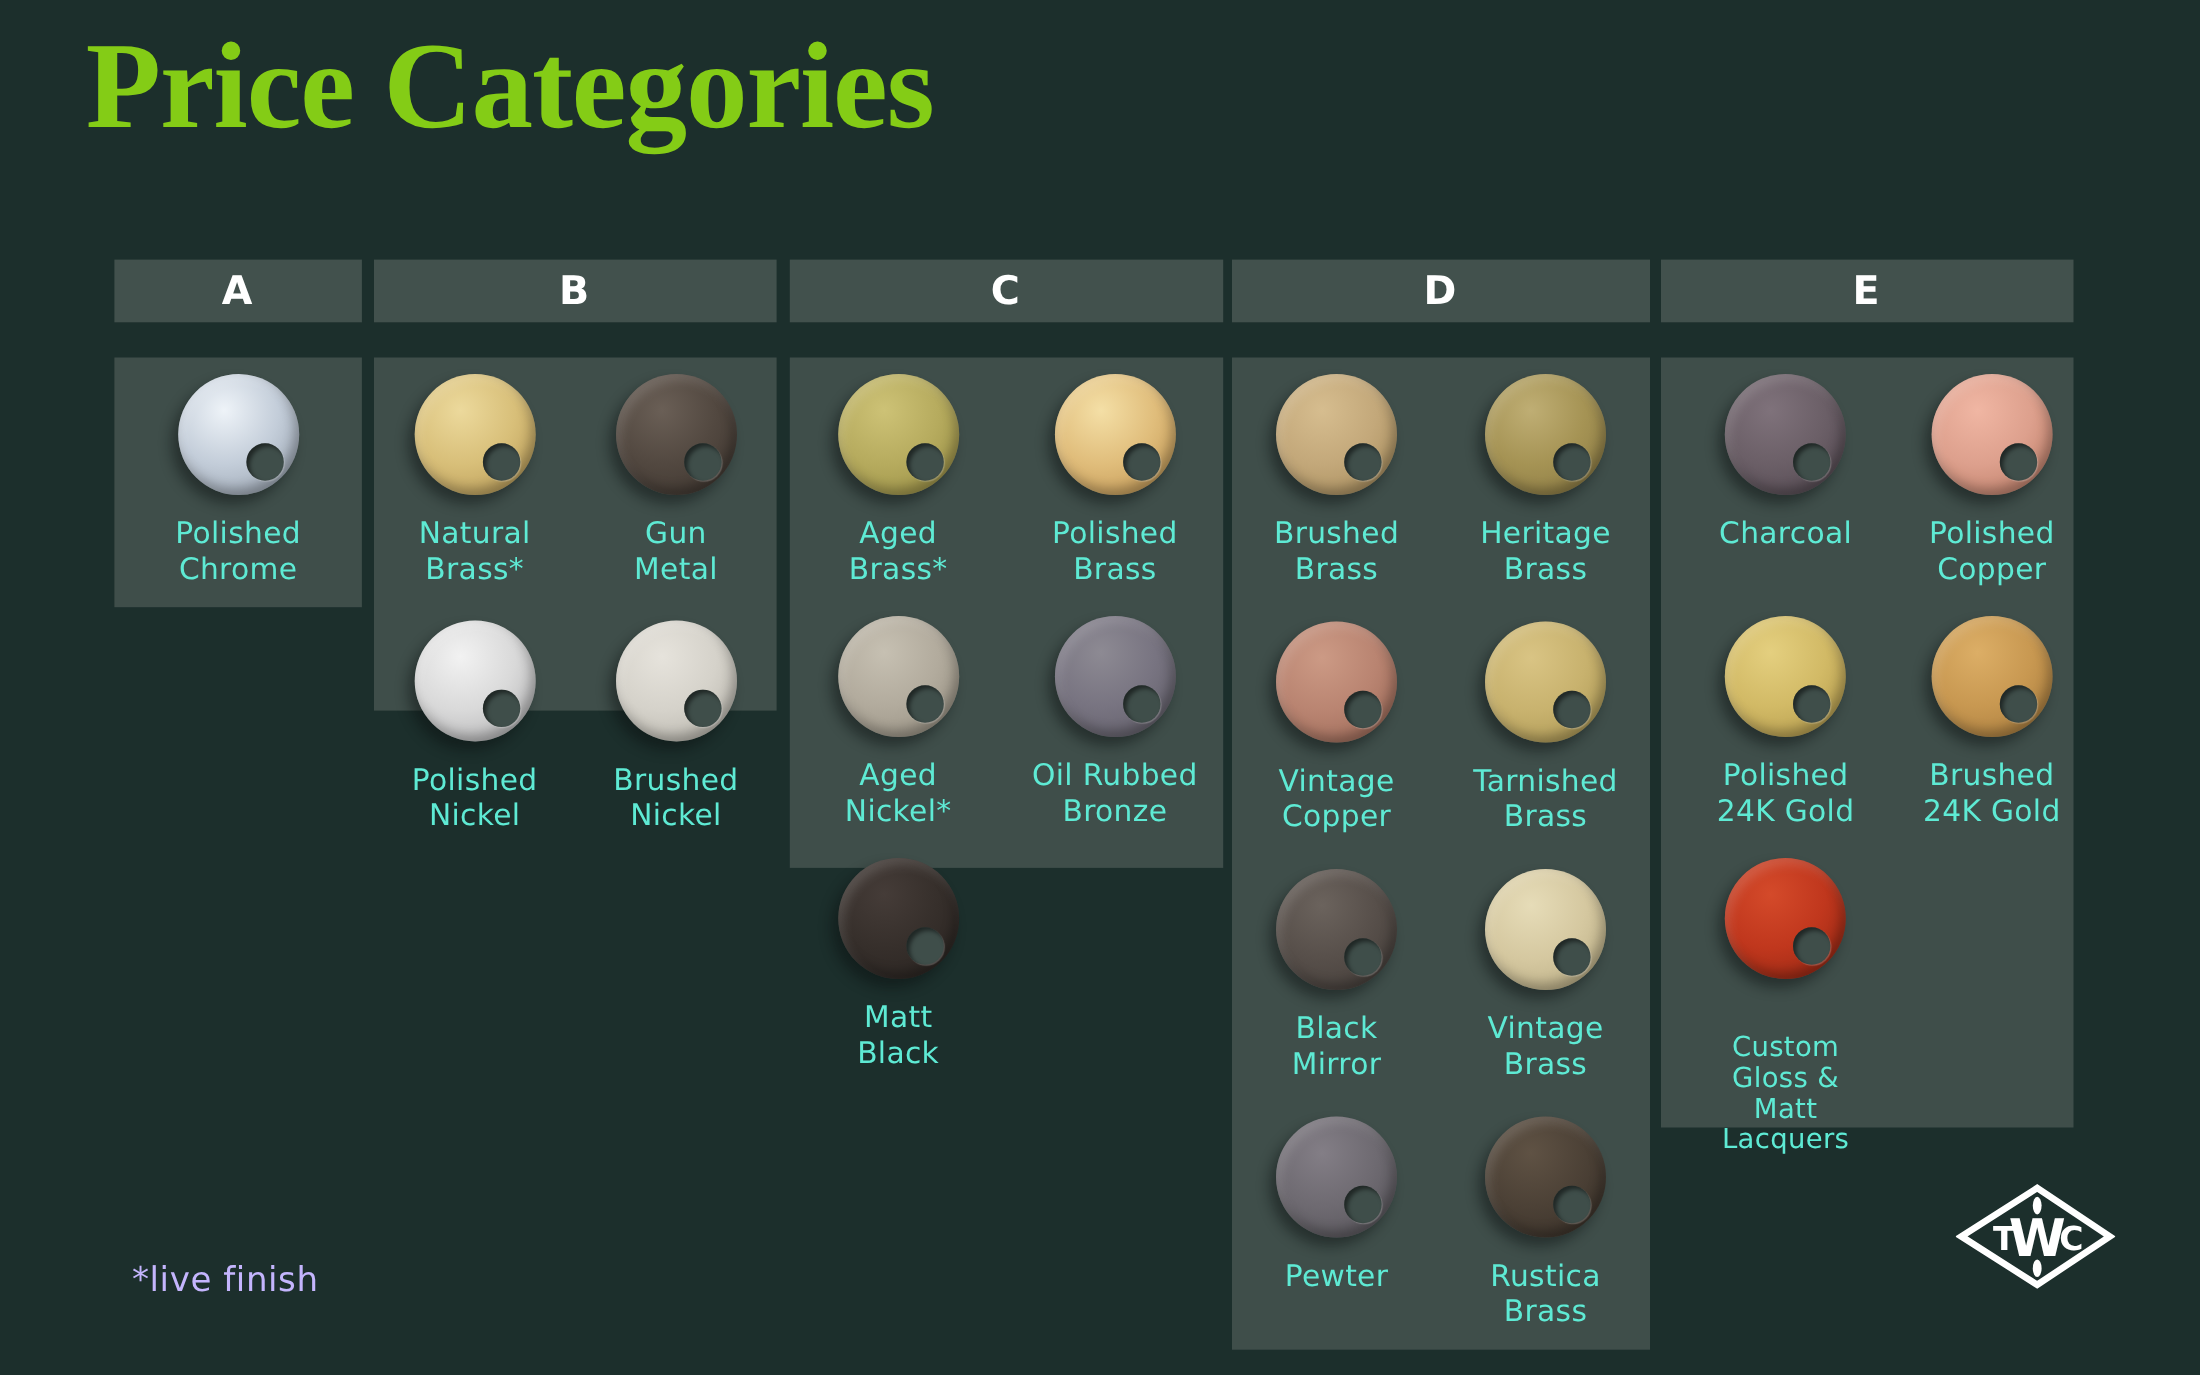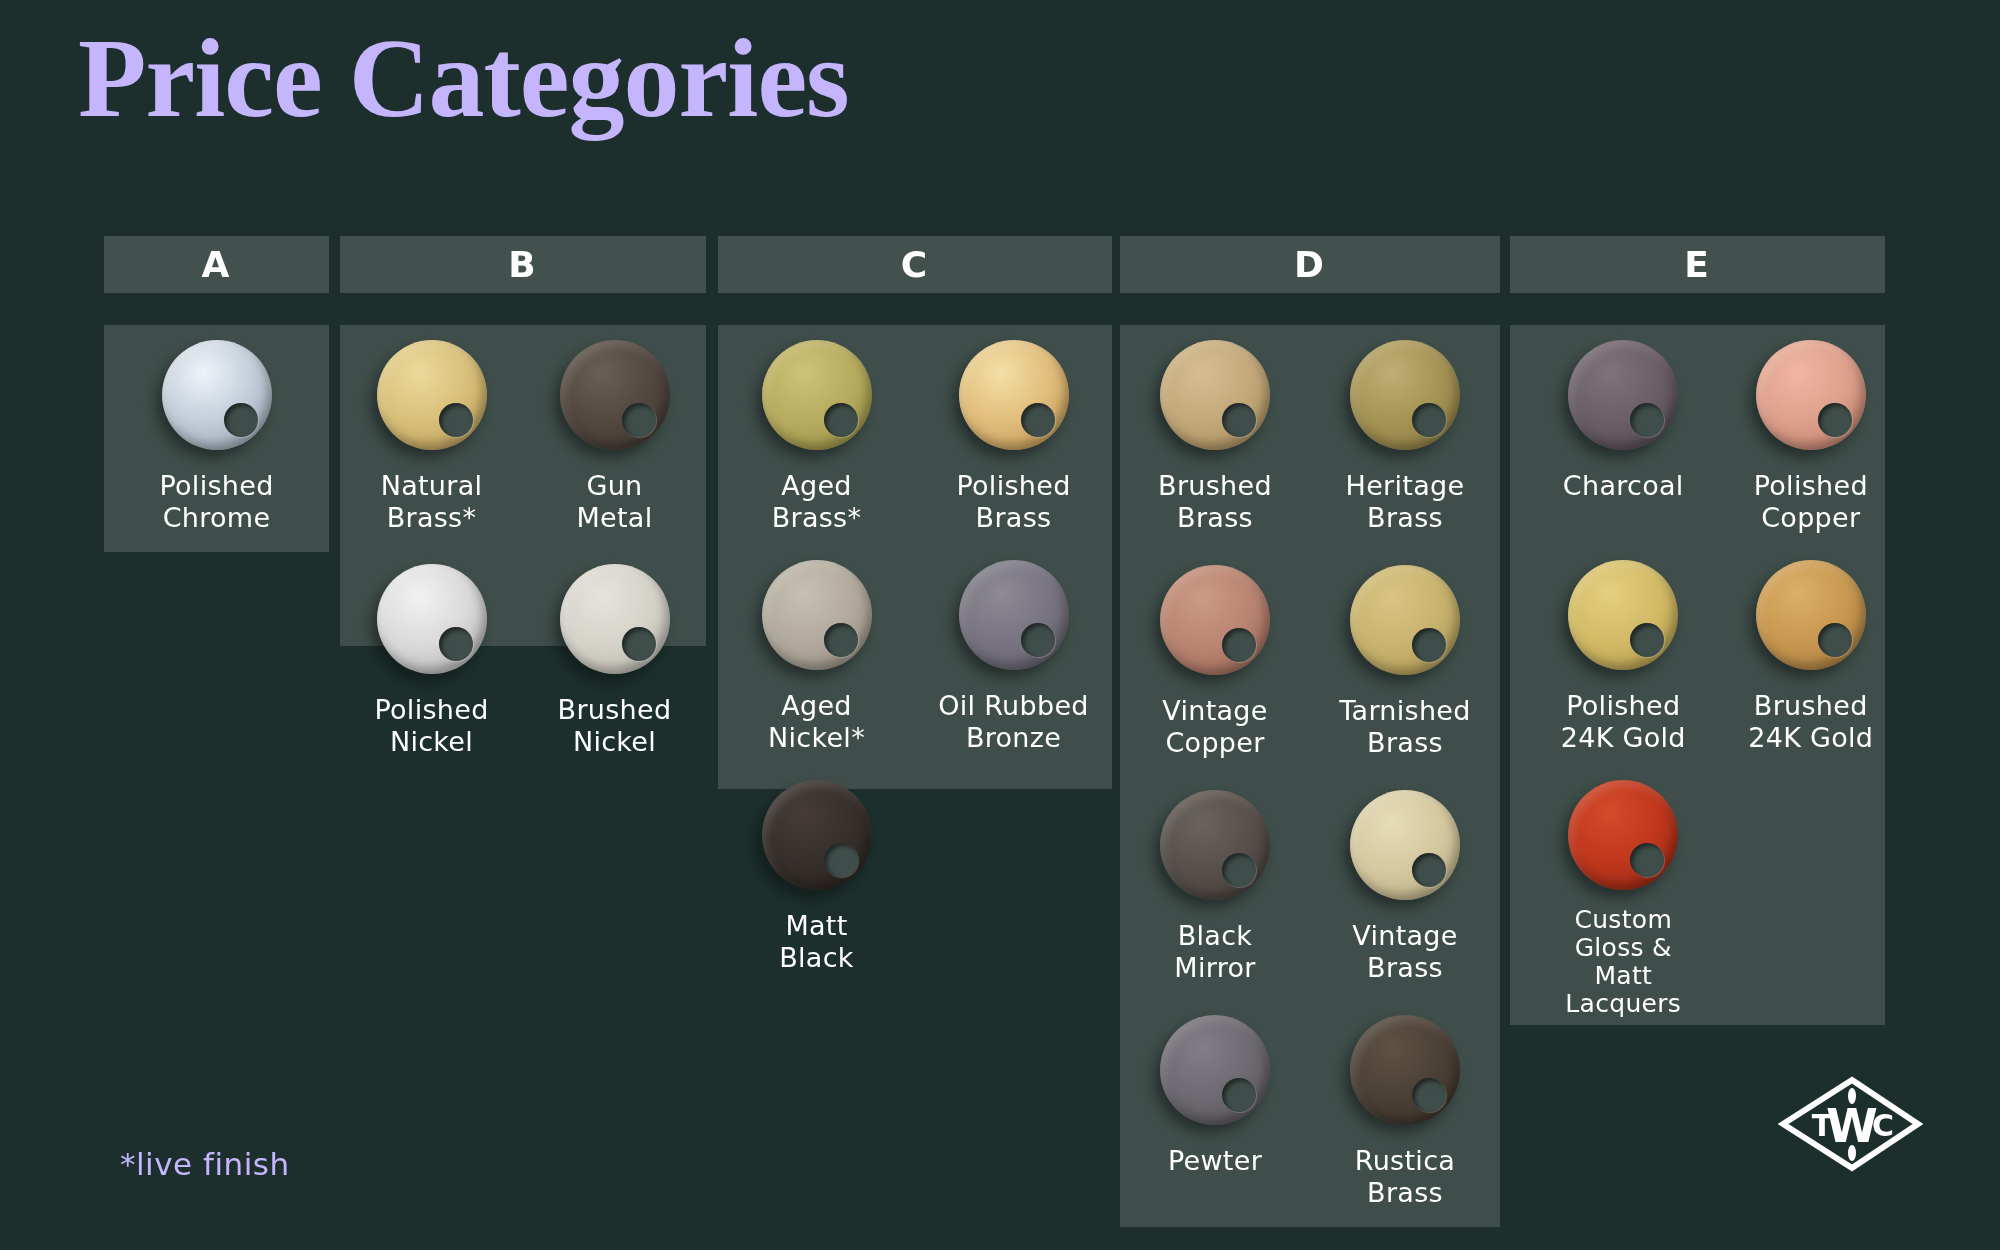--- a/index.html
+++ b/index.html
@@ -7,21 +7,21 @@
     position:relative;
     width:2000px;height:1250px;
     background:#1c2f2c;
     font-family:"DejaVu Sans","Liberation Sans",sans-serif;
     overflow:hidden;
   }
   .title{
     position:absolute;left:78px;top:22px;margin:0;
     font-family:"Liberation Serif","DejaVu Serif",serif;
     font-weight:bold;font-size:112px;line-height:1;
-    letter-spacing:-1px;color:#c4b5fd;
+    letter-spacing:-1px;color:#84cc16;
   }
   .category{position:absolute;top:0;left:0;}
   .cat-header{
     position:absolute;top:236px;height:57px;width:100%;
     background:#42514d;
     display:flex;align-items:center;justify-content:center;
     color:#ffffff;font-weight:bold;font-size:36px;letter-spacing:2px;
   }
   .panel{
     position:absolute;top:325px;width:100%;
@@ -37,37 +37,37 @@
   .cat-b .panel{height:321px;}
   .cat-c .panel{height:464px;}
   .cat-d .panel{height:902px;}
   .cat-e .panel{height:700px;}
   .cell{display:flex;flex-direction:column;align-items:center;}
   .cat-a .cell{height:227px;}
   .cat-b .cell{height:224px;}
   .cat-c .cell{height:220px;}
   .cat-d .cell{height:225px;}
   .cat-e .cell{height:220px;padding-left:39px;}
-  .cat-e .cell:nth-child(5){height:auto;}
+  .cat-e .cell:nth-child(5){height:auto;gap:32px;}
   .coin{
     position:relative;margin-top:15px;
     width:110px;height:110px;border-radius:50%;
     box-shadow:-6px 8px 12px rgba(8,14,13,0.45),
                inset -4px -6px 10px rgba(0,0,0,0.28),
                inset 4px 6px 10px rgba(255,255,255,0.16);
   }
   .hole{
     position:absolute;left:62px;top:63px;
     width:34px;height:34px;border-radius:50%;
     background:#3f4e4a;
     box-shadow:inset 3px 3px 4px rgba(0,0,0,0.5),
                1px 1px 1px rgba(255,255,255,0.22);
   }
   .flabel{
-    margin-top:20px;text-align:center;color:#ffffff;
+    margin-top:20px;text-align:center;color:#5eead4;
     font-size:27px;line-height:1.18;white-space:pre-line;
     letter-spacing:0.3px;
   }
   .flabel.lines-4{font-size:25px;line-height:1.12;margin-top:16px;}
   .footnote{
     position:absolute;left:120px;top:1146px;
     color:#c4b5fd;font-size:31px;letter-spacing:0.5px;
   }
   .logo{position:absolute;left:1778px;top:1076px;}
 </style>

